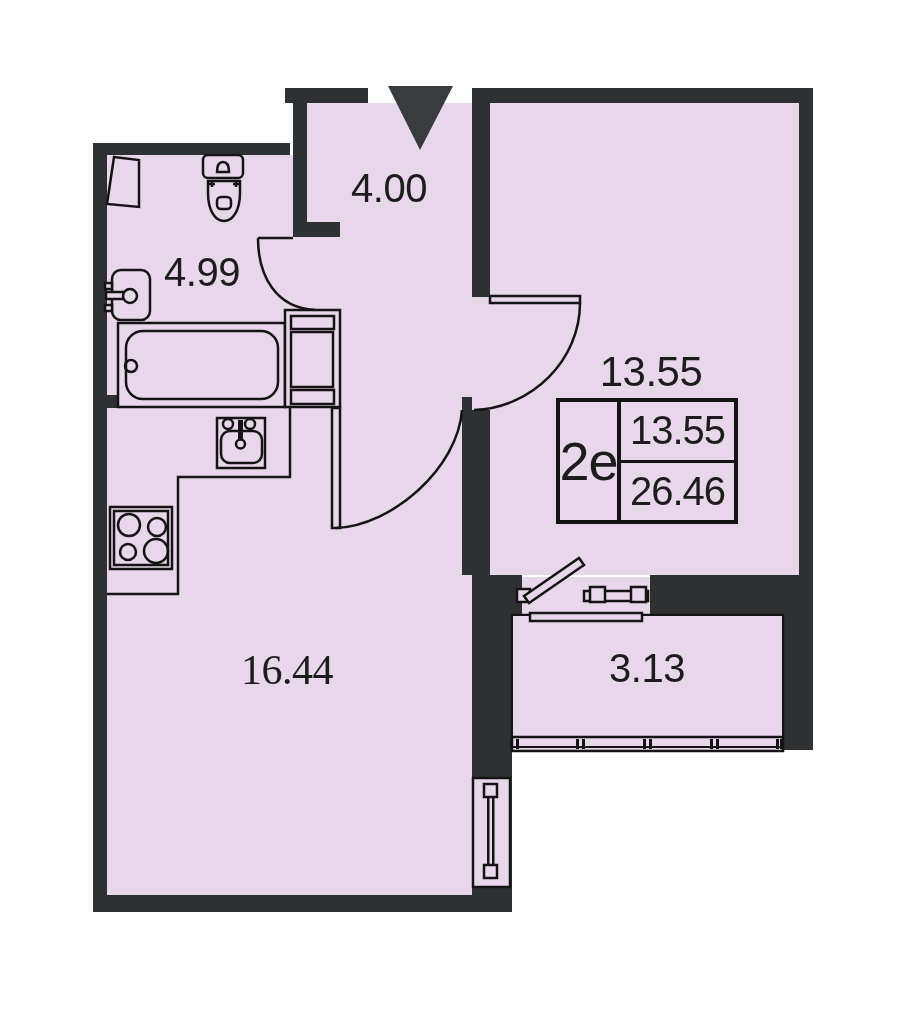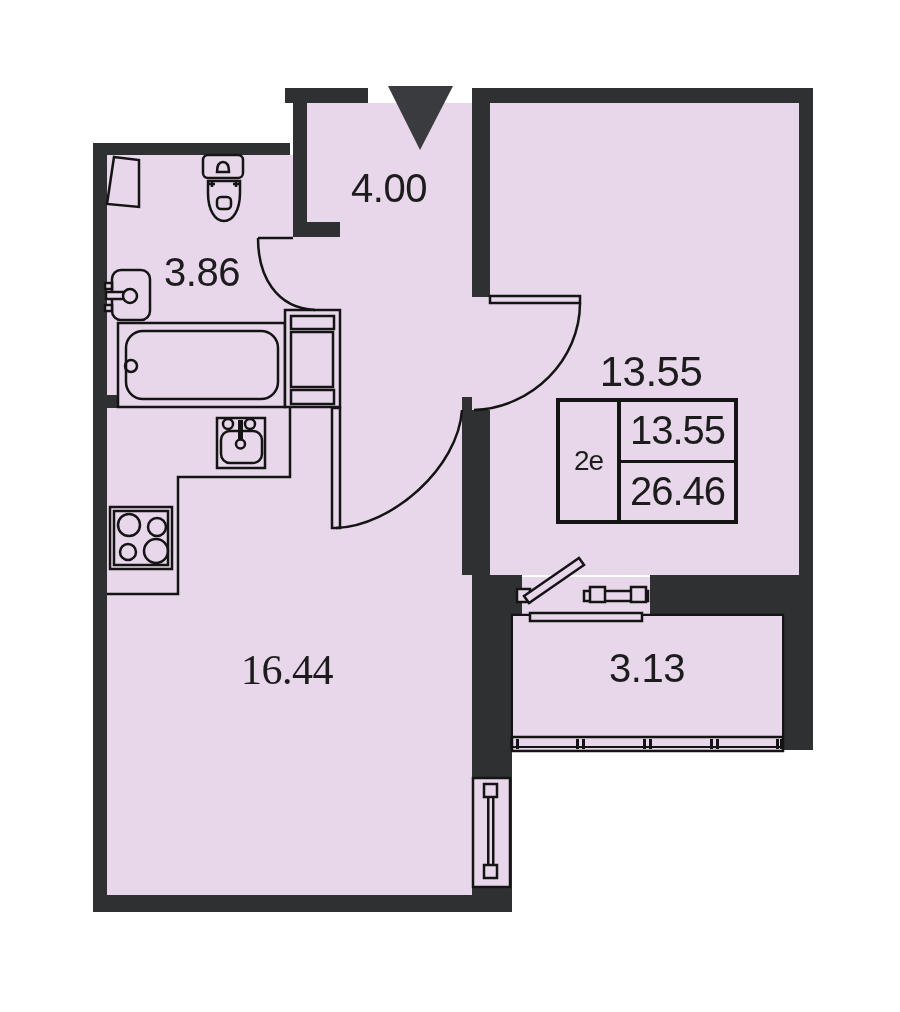--- a/index.html
+++ b/index.html
@@ -26,21 +26,21 @@
     letter-spacing:-0.5px;
   }
   .label.small{font-size:40px;}
   #info-table{
     position:absolute;left:556px;top:398px;width:182px;height:126px;
     border:4px solid var(--line);display:flex;box-sizing:border-box;
     color:var(--text);
   }
   #info-table .cell-unit{
     width:57px;border-right:4px solid var(--line);display:flex;
-    align-items:center;justify-content:center;font-size:28px;letter-spacing:-1px;
+    align-items:center;justify-content:center;font-size:54px;letter-spacing:-1px;
   }
   #info-table .col-values{flex:1;display:flex;flex-direction:column;}
   #info-table .col-values .row{
     flex:1;display:flex;align-items:center;justify-content:center;
     font-size:40px;letter-spacing:-1px;border-bottom:3px solid var(--line);
   }
   #info-table .col-values .row:last-child{border-bottom:none;}
 </style>
 </head>
 <body>
@@ -172,21 +172,21 @@
       <rect class="fx" x="490" y="296" width="90" height="7"></rect>
       <path class="fxn" d="M580,303 C580,360 532,408 474,410"></path>
       <rect class="fx" x="332" y="408" width="8" height="120"></rect>
       <path class="fxn" d="M336,528 C392,526 458,468 462,410"></path>
     </g>
 
     <polygon class="arrow" points="388,86 453,86 420,150"></polygon>
   </svg>
 
   <div class="label small" style="left:389px;top:188px;">4.00</div>
-  <div class="label small" style="left:202px;top:272px;">3.86</div>
+  <div class="label small" style="left:202px;top:272px;">4.99</div>
   <div class="label" style="left:651px;top:372px;">13.55</div>
   <div class="label" style="left:287px;top:670px;font-family:Liberation Serif, serif;">16.44</div>
   <div class="label small" style="left:647px;top:668px;">3.13</div>
 
   <div id="info-table">
     <div class="cell-unit">2е</div>
     <div class="col-values">
       <div class="row">13.55</div>
       <div class="row">26.46</div>
     </div>

